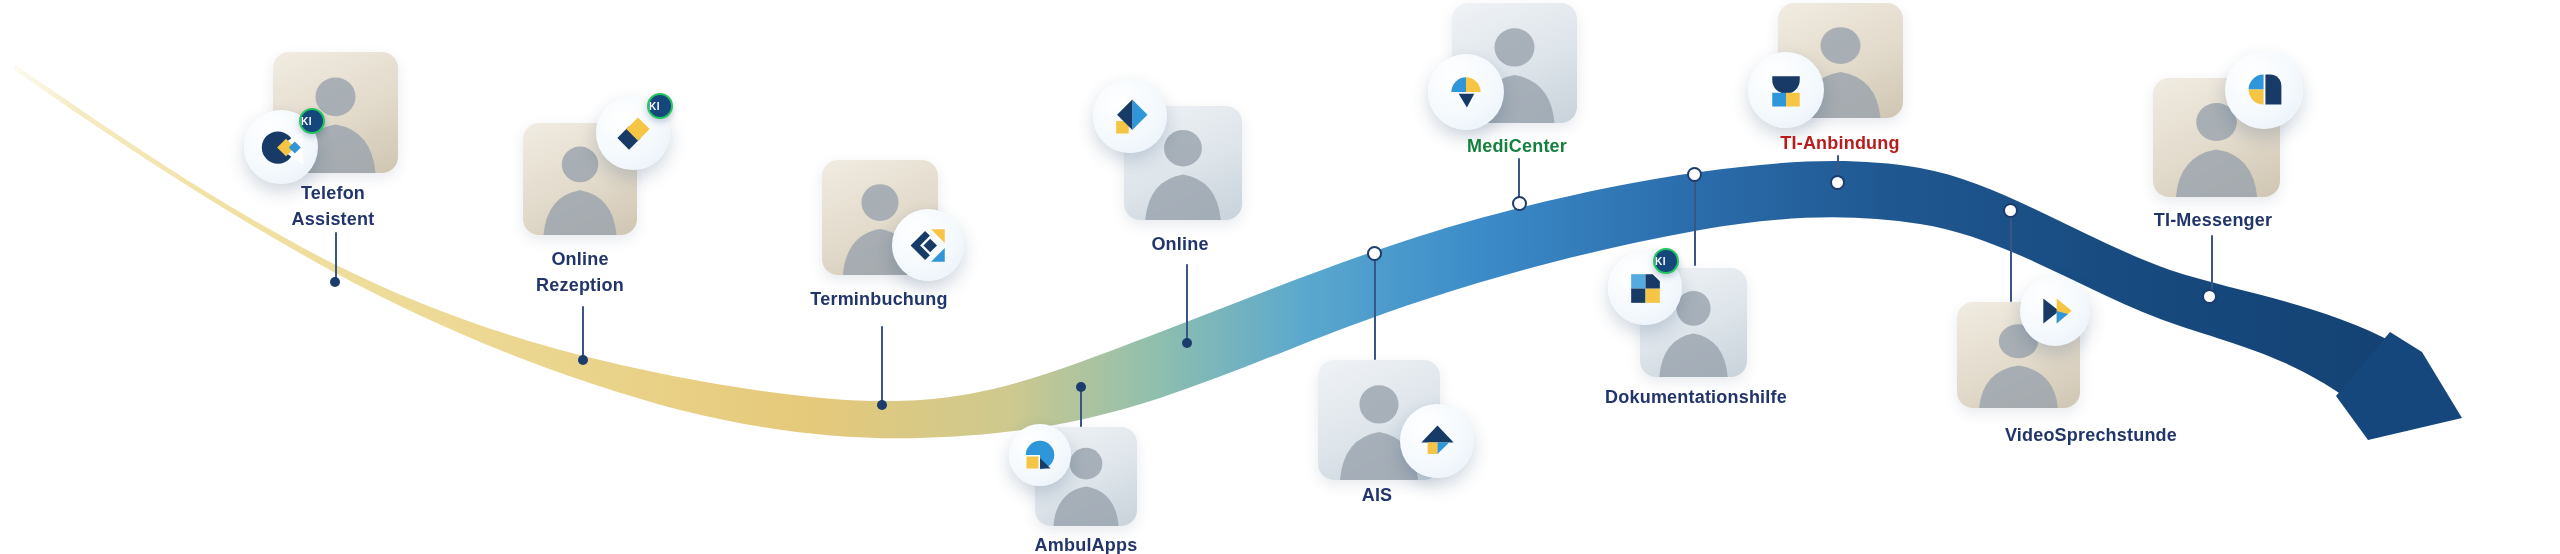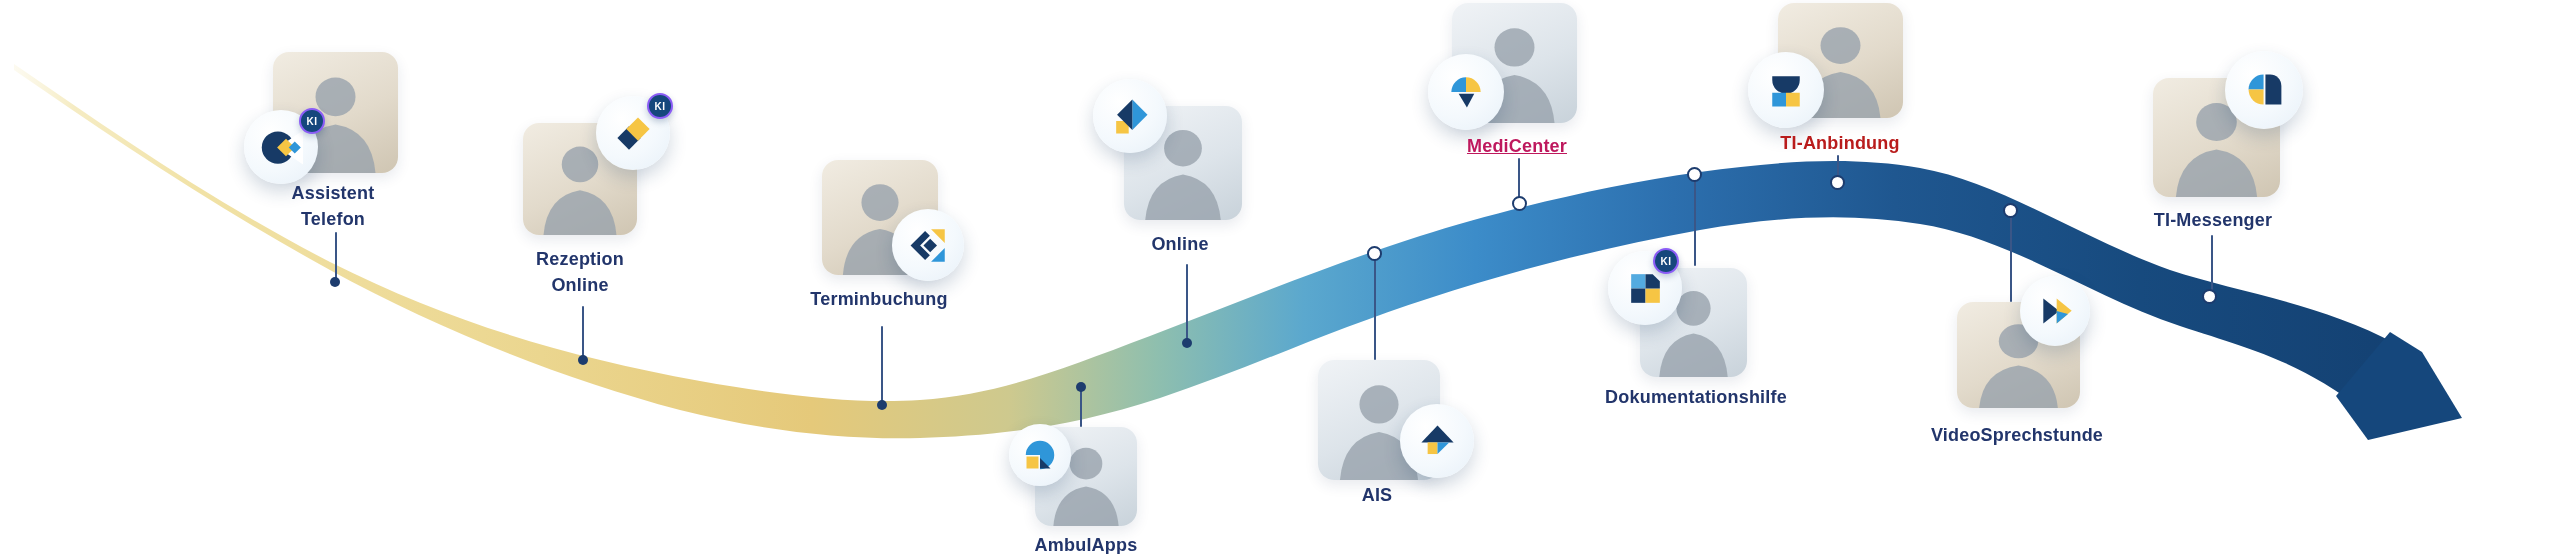--- a/index.html
+++ b/index.html
@@ -14,21 +14,21 @@
          box-shadow:0 5px 14px rgba(30,50,90,.10);}
   .photo.warm{background:linear-gradient(155deg,#f1ece2 0%,#e2dacb 55%,#cfc5b2 100%);}
   .photo.cool{background:linear-gradient(155deg,#f0f3f6 0%,#dde4ea 55%,#c8d2da 100%);}
   .photo svg{display:block;width:100%;height:100%;}
   .badge{position:absolute;z-index:5;border-radius:50%;
          background:radial-gradient(circle at 35% 30%,#ffffff 0%,#f4f9fd 55%,#e7f0f8 100%);
          box-shadow:0 8px 18px rgba(23,58,102,.20);
          display:flex;align-items:center;justify-content:center;}
   .badge svg{display:block;}
   .ki-badge{position:absolute;z-index:6;width:22px;height:22px;border-radius:50%;
-            border:2px solid #8b5cf6;display:flex;align-items:center;justify-content:center;
+            border:2px solid #22c55e;display:flex;align-items:center;justify-content:flex-start;
             font-size:10px;font-weight:bold;letter-spacing:.5px;
             box-shadow:0 3px 6px rgba(23,58,102,.25);}
   .item-label{position:absolute;z-index:5;width:320px;text-align:center;
               font-weight:bold;font-size:18px;line-height:26px;letter-spacing:.2px;}
 </style>
 </head>
 <body>
 
 <div id="stage">
   <svg id="band-svg" width="2560" height="554" viewBox="0 0 2560 554">
@@ -88,22 +88,22 @@
           <circle cx="10" cy="12" r="9" fill="#173A66"></circle>
           <polygon points="10,12 24,2.5 24,21.5" fill="#fff"></polygon>
      <rect x="11" y="8.5" width="7" height="7" transform="rotate(45 14.5 12)" fill="#F6C544"></rect>
      <rect x="17" y="9.6" width="4.8" height="4.8" transform="rotate(45 19.4 12)" fill="#2F96D9"></rect>
         </svg>
       </div>
       <div class="ki-badge" style="left: 299px; top: 108px; background: rgb(21, 71, 124); color: rgb(255, 255, 255);">
         <span>KI</span>
       </div>
       <div class="item-label" style="left: 173px; top: 180px; color: rgb(34, 53, 107);">
+        <div>Telefon</div>
         <div>Assistent</div>
-        <div>Telefon</div>
       </div>
     </div>
     <div>
       <div class="connector" style="left: 582px; top: 306px; height: 51px; background: rgb(58, 86, 135);"></div>
       <div class="node solid" style="left: 578px; top: 355px; background: rgb(29, 60, 110);"></div>
       <div class="photo warm" style="left: 523px; top: 123px; width: 114px; height: 112px;">
         <svg viewBox="0 0 100 100" preserveAspectRatio="none">
      <circle cx="50" cy="37" r="16" fill="#98a2ad" opacity="0.8"></circle>
      <path d="M18,100 Q21,65 50,60 Q79,65 82,100 Z" fill="#98a2ad" opacity="0.8"></path>
    </svg>
@@ -111,22 +111,22 @@
       <div class="badge" style="left: 596px; top: 96px; width: 74px; height: 74px;">
         <svg width="43" height="43" viewBox="0 0 24 24">
           <polygon points="9.5,8 16,14.5 9.5,21 3,14.5" fill="#173A66"></polygon>
      <polygon points="14.5,3 21,9.5 14.5,16 8,9.5" fill="#F6C544"></polygon>
         </svg>
       </div>
       <div class="ki-badge" style="left: 647px; top: 93px; background: rgb(21, 71, 124); color: rgb(255, 255, 255);">
         <span>KI</span>
       </div>
       <div class="item-label" style="left: 420px; top: 246px; color: rgb(34, 53, 107);">
+        <div>Online</div>
         <div>Rezeption</div>
-        <div>Online</div>
       </div>
     </div>
     <div>
       <div class="connector" style="left: 881px; top: 326px; height: 76px; background: rgb(58, 86, 135);"></div>
       <div class="node solid" style="left: 877px; top: 400px; background: rgb(29, 60, 110);"></div>
       <div class="photo warm" style="left: 822px; top: 160px; width: 116px; height: 115px;">
         <svg viewBox="0 0 100 100" preserveAspectRatio="none">
      <circle cx="50" cy="37" r="16" fill="#98a2ad" opacity="0.8"></circle>
      <path d="M18,100 Q21,65 50,60 Q79,65 82,100 Z" fill="#98a2ad" opacity="0.8"></path>
    </svg>
@@ -212,21 +212,21 @@
      <path d="M18,100 Q21,65 50,60 Q79,65 82,100 Z" fill="#98a2ad" opacity="0.8"></path>
    </svg>
       </div>
       <div class="badge" style="left: 1428px; top: 54px; width: 76px; height: 76px;">
         <svg width="44" height="44" viewBox="0 0 24 24">
           <path d="M12,12 L4,12 A8,8 0 0 1 12,4 Z" fill="#2F96D9"></path>
      <path d="M12,12 L12,4 A8,8 0 0 1 20,12 Z" fill="#F6C544"></path>
      <polygon points="8,13 16.5,13 12.5,20.5" fill="#173A66"></polygon>
         </svg>
       </div>
-      <div class="item-label" style="left: 1357px; top: 133px; color: #be185d; text-decoration: underline;">
+      <div class="item-label" style="left: 1357px; top: 133px; color: #15803d;">
         <div>MediCenter</div>
       </div>
     </div>
     <div>
       <div class="connector" style="left: 1694px; top: 178px; height: 88px; background: rgb(58, 86, 135);"></div>
       <div class="node ring" style="left: 1687px; top: 167px; border-color: rgb(29, 60, 110);"></div>
       <div class="photo cool" style="left: 1640px; top: 268px; width: 107px; height: 109px;">
         <svg viewBox="0 0 100 100" preserveAspectRatio="none">
      <circle cx="50" cy="37" r="16" fill="#98a2ad" opacity="0.8"></circle>
      <path d="M18,100 Q21,65 50,60 Q79,65 82,100 Z" fill="#98a2ad" opacity="0.8"></path>
@@ -276,21 +276,21 @@
      <path d="M18,100 Q21,65 50,60 Q79,65 82,100 Z" fill="#98a2ad" opacity="0.8"></path>
    </svg>
       </div>
       <div class="badge" style="left: 2020px; top: 276px; width: 70px; height: 70px;">
         <svg width="40" height="40" viewBox="0 0 24 24">
           <polygon points="5,4.5 14.5,12 5,19.5" fill="#173A66"></polygon>
      <polygon points="13,4.5 22,11.8 13,19.5" fill="#F6C544"></polygon>
      <polygon points="13,12 13,19.5 19.8,13.8" fill="#2F96D9"></polygon>
         </svg>
       </div>
-      <div class="item-label" style="left: 1857px; top: 422px; color: rgb(34, 53, 107);">
+      <div class="item-label" style="left: 1857px; top: 422px; color: rgb(34, 53, 107); text-align: right;">
         <div>VideoSprechstunde</div>
       </div>
     </div>
     <div>
       <div class="connector" style="left: 2211px; top: 235px; height: 59px; background: rgb(58, 86, 135);"></div>
       <div class="node ring" style="left: 2202px; top: 289px; border-color: rgb(29, 60, 110);"></div>
       <div class="photo warm" style="left: 2153px; top: 78px; width: 127px; height: 119px;">
         <svg viewBox="0 0 100 100" preserveAspectRatio="none">
      <circle cx="50" cy="37" r="16" fill="#98a2ad" opacity="0.8"></circle>
      <path d="M18,100 Q21,65 50,60 Q79,65 82,100 Z" fill="#98a2ad" opacity="0.8"></path>

